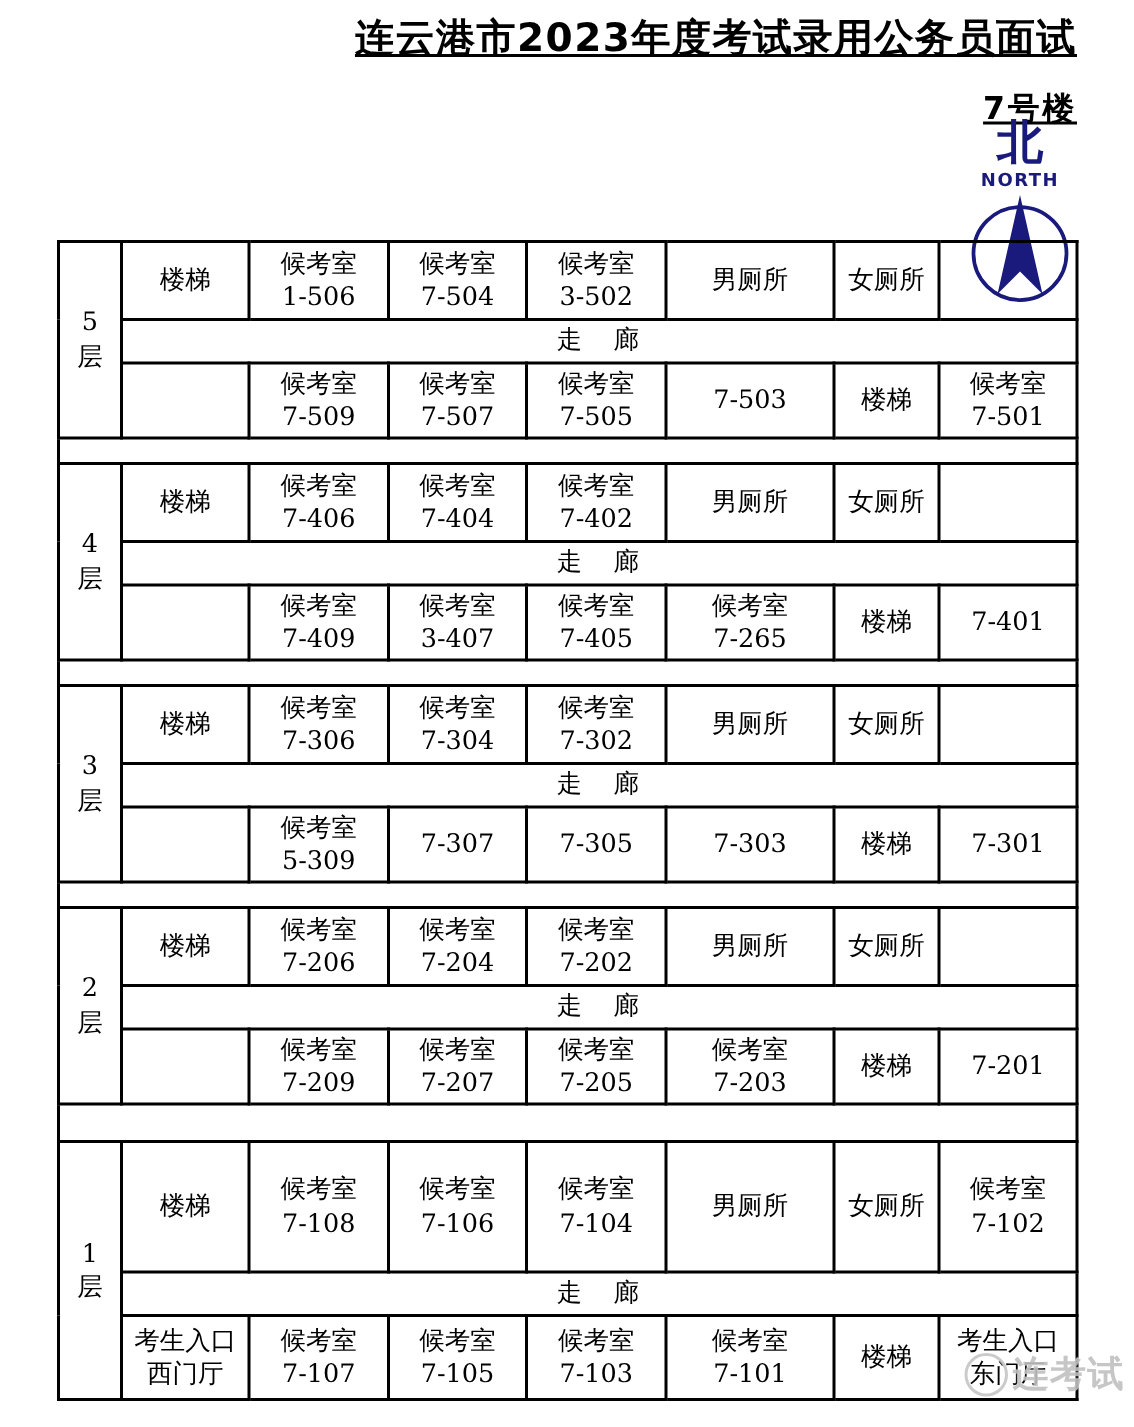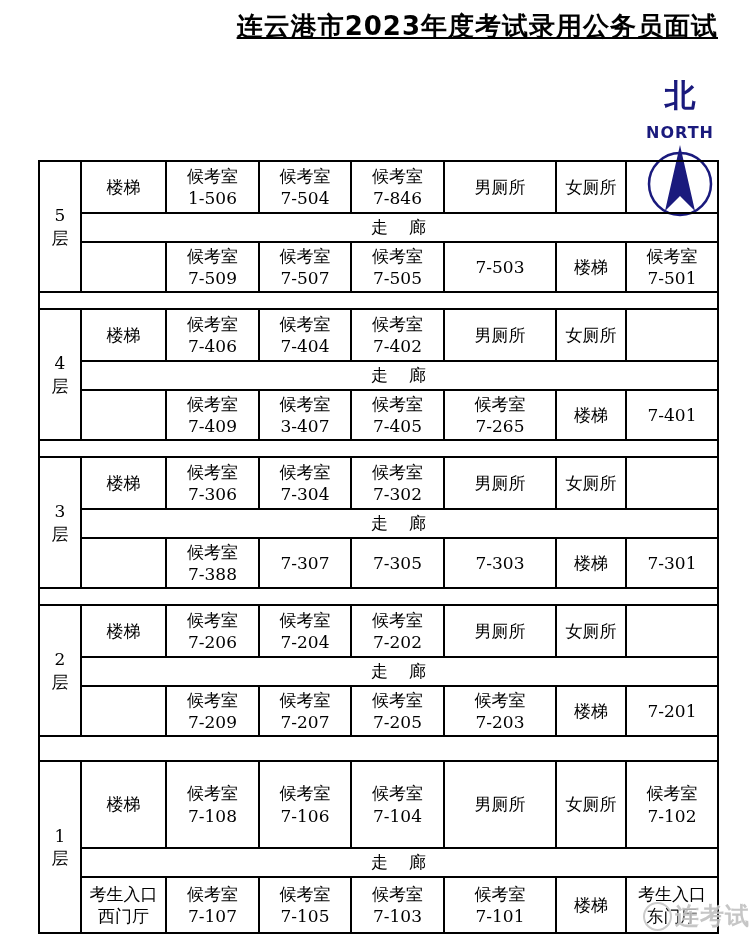--- a/index.html
+++ b/index.html
@@ -8,21 +8,21 @@
 
   
   .titles{position:absolute;left:38px;top:10px;width:680px;text-align:right;text-decoration:underline;}
   .t1{font-size:26px;font-weight:bold;line-height:1.25;letter-spacing:1px;}
   .t2{font-size:24px;font-weight:bold;line-height:1.3;margin-top:3px;letter-spacing:1px;}
   .t3{font-size:21px;font-weight:bold;margin-top:15px;letter-spacing:2px;}
 
   
   .compass{position:absolute;left:634px;top:80px;width:92px;text-align:center;color:#1a1a7d;}
   .c-hanzi{font-size:31px;font-weight:bold;line-height:1;}
-  .c-en{font-size:16px;font-weight:bold;letter-spacing:1px;margin-top:12px;}
+  .c-en{font-size:12px;font-weight:bold;letter-spacing:1px;margin-top:2px;}
   .c-svg{display:block;margin:2px auto 0 auto;}
 
   
   table.plan{position:absolute;left:38px;top:160px;border-collapse:collapse;table-layout:fixed;}
   table.plan td{border:2px solid #000;text-align:center;vertical-align:middle;padding:0;
     font-family:"DejaVu Serif","DejaVu Sans",serif;font-size:17px;line-height:1.32;font-weight:normal;}
   td.num{font-size:16px;}
   td .ln{display:block;}
   td.label{font-size:26px;line-height:1.25;font-family:"DejaVu Serif","DejaVu Sans",serif;}
   td.corridor{letter-spacing:2px;}
@@ -44,20 +44,21 @@
   .wm-text{font-size:24px;letter-spacing:1px;white-space:nowrap;
     text-shadow:0 0 1px #ffffff;}
 </style>
 </head>
 <body>
 
 <div class="page">
 
   <div class="titles">
     <div class="t1">连云港市2023年度考试录用公务员面试</div>
+    <div class="t3">7号楼</div>
   </div>
 
   <div class="compass">
     <div class="c-hanzi">北</div>
     <div class="c-en">NORTH</div>
     <svg class="c-svg" width="70" height="74" viewBox="0 0 70 74">
       <circle cx="35" cy="40" r="31" fill="none" stroke="#1a1a7d" stroke-width="2.5"></circle>
       <path d="M35 1 L50 67 L35 52 L20 67 Z" fill="#1a1a7d"></path>
     </svg>
   </div>
@@ -86,21 +87,21 @@
       <td class="num">
             <span class="ln">候考室</span>
             <span class="ln">1-506</span>
           </td>
       <td class="num">
             <span class="ln">候考室</span>
             <span class="ln">7-504</span>
           </td>
       <td class="num">
             <span class="ln">候考室</span>
-            <span class="ln">7-846</span>
+            <span class="ln">3-502</span>
           </td>
       <td>
             <span class="ln">男厕所</span>
           </td>
       <td>
             <span class="ln">女厕所</span>
           </td>
       <td class="absent"></td>
     </tr>
     <tr class="h-cor">
@@ -223,21 +224,21 @@
           </td>
       <td></td>
     </tr>
     <tr class="h-cor">
       <td class="corridor" colspan="7">走　廊</td>
     </tr>
     <tr class="h-bot">
       <td></td>
       <td class="num">
             <span class="ln">候考室</span>
-            <span class="ln">7-388</span>
+            <span class="ln">5-309</span>
           </td>
       <td class="num">
             <span class="ln">7-307</span>
           </td>
       <td class="num">
             <span class="ln">7-305</span>
           </td>
       <td class="num">
             <span class="ln">7-303</span>
           </td>

